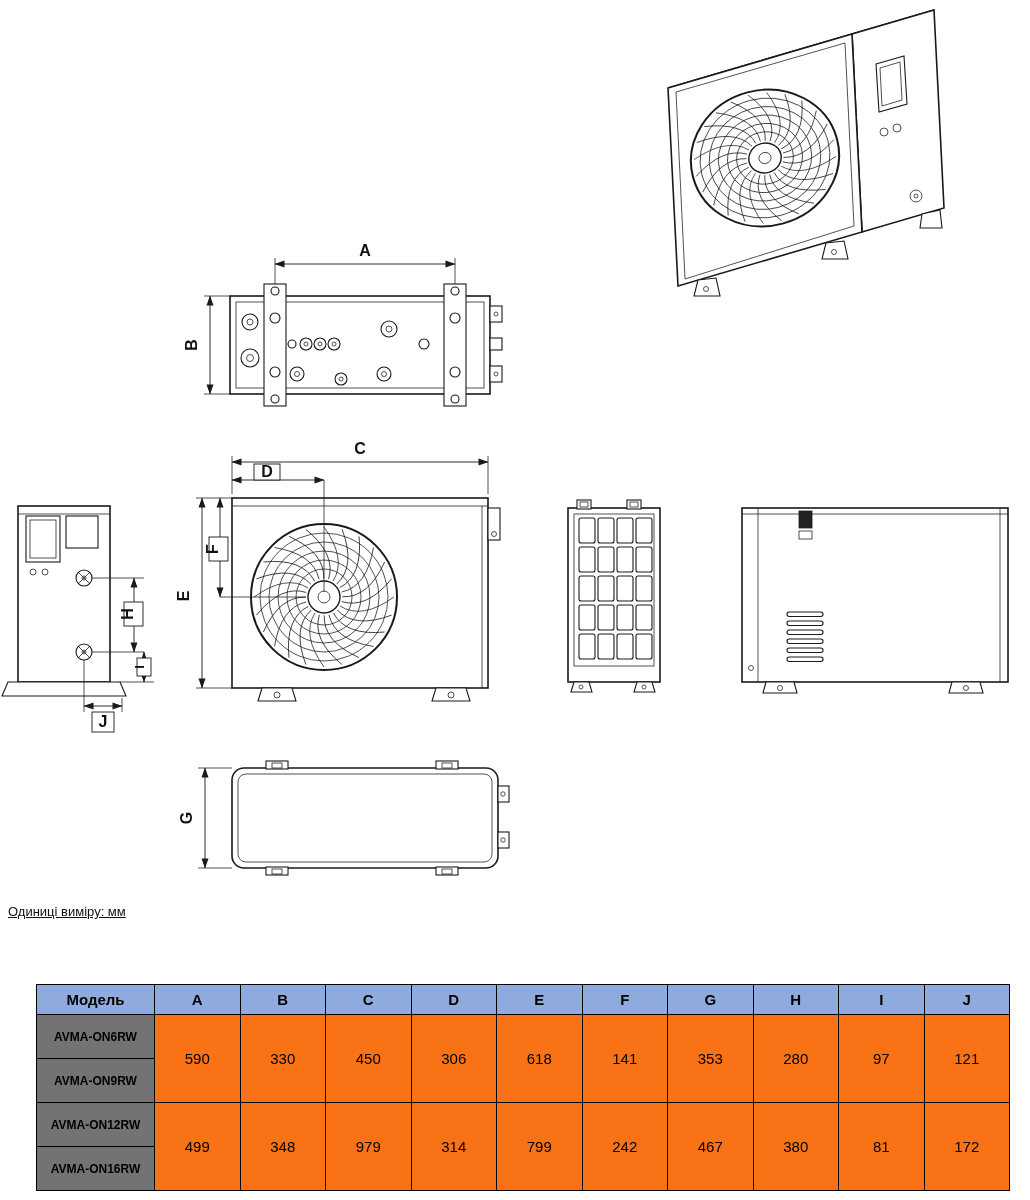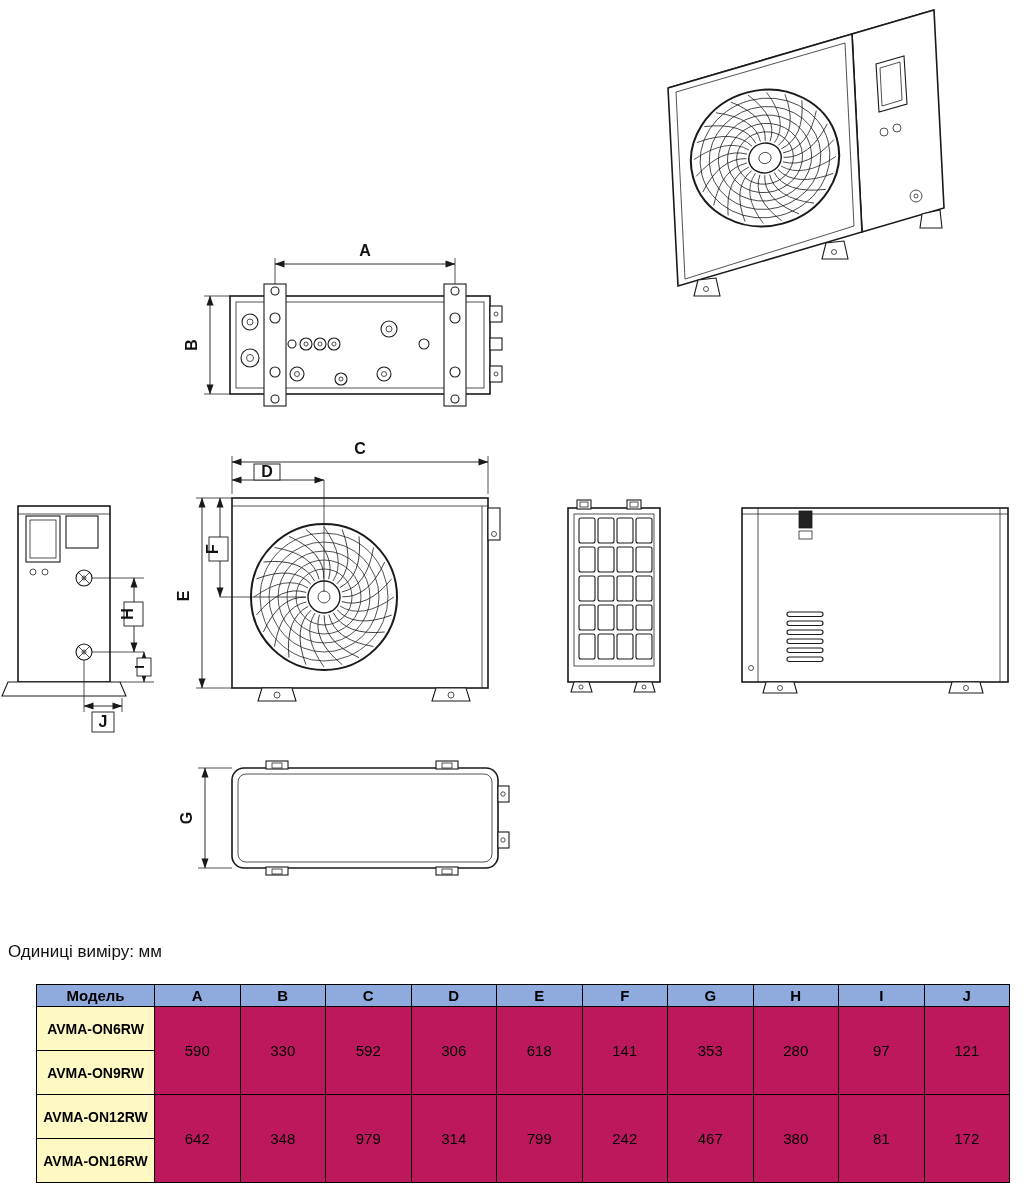--- a/index.html
+++ b/index.html
@@ -7,27 +7,27 @@
   .page { position:relative; width:1030px; height:1200px; background:#fff; overflow:hidden; }
 
   svg .outline { fill:#ffffff; stroke:#1a1a1a; stroke-width:1.6; }
   svg .med     { fill:none;   stroke:#1a1a1a; stroke-width:1.1; }
   svg .thin    { fill:none;   stroke:#1a1a1a; stroke-width:0.75; }
   svg .dim     { fill:none;   stroke:#1a1a1a; stroke-width:0.9; }
   svg .fillw   { fill:#ffffff; stroke:#1a1a1a; }
   svg text.dimlabel { font-family:"Liberation Sans",sans-serif; font-size:16px; font-weight:600; fill:#111; }
   svg .labelbox { fill:#ffffff; stroke:#1a1a1a; stroke-width:0.9; }
 
-  .units { position:absolute; left:8px; top:942px; font-size:17px; color:#111; }
+  .units { position:absolute; left:8px; top:904px; font-size:13px; color:#111;text-decoration:underline; }
 
   table.dims { position:absolute; left:36px; top:984px; width:974px; border-collapse:collapse; table-layout:fixed; }
   table.dims th, table.dims td { border:1px solid #000; text-align:center; vertical-align:middle; color:#000; }
-  table.dims thead th { background:#8faadc; height:22px; font-size:15px; font-weight:bold; }
-  table.dims tbody th.model { height:44px; font-size:14px; font-weight:bold; background:#fef9c3; }
-  table.dims tbody td.val { font-size:15px; font-weight:400; background:#be185d; }
+  table.dims thead th { background:#8faadc; height:30px; font-size:15px; font-weight:bold; }
+  table.dims tbody th.model { height:44px; font-size:12px; font-weight:bold; background:#737373; }
+  table.dims tbody td.val { font-size:15px; font-weight:400; background:#f97316; }
 </style>
 </head>
 <body>
 
 <div class="page">
 
 <svg width="1030" height="938" viewBox="0 0 1030 938">
   <defs>
     <marker id="mE" markerWidth="11" markerHeight="8" refX="10" refY="4" orient="auto" markerUnits="userSpaceOnUse">
       <path d="M0.5,0.5 L10.5,4 L0.5,7.5 Z" fill="#1a1a1a"></path>
@@ -334,35 +334,35 @@
       <th>H</th>
       <th>I</th>
       <th>J</th>
     </tr>
   </thead>
   <tbody>
     <tr>
       <th class="model">AVMA-ON6RW</th>
       <td class="val" rowspan="2">590</td>
       <td class="val" rowspan="2">330</td>
-      <td class="val" rowspan="2">592</td>
+      <td class="val" rowspan="2">450</td>
       <td class="val" rowspan="2">306</td>
       <td class="val" rowspan="2">618</td>
       <td class="val" rowspan="2">141</td>
       <td class="val" rowspan="2">353</td>
       <td class="val" rowspan="2">280</td>
       <td class="val" rowspan="2">97</td>
       <td class="val" rowspan="2">121</td>
     </tr>
     <tr>
       <th class="model">AVMA-ON9RW</th>
     </tr>
     <tr>
       <th class="model">AVMA-ON12RW</th>
-      <td class="val" rowspan="2">642</td>
+      <td class="val" rowspan="2">499</td>
       <td class="val" rowspan="2">348</td>
       <td class="val" rowspan="2">979</td>
       <td class="val" rowspan="2">314</td>
       <td class="val" rowspan="2">799</td>
       <td class="val" rowspan="2">242</td>
       <td class="val" rowspan="2">467</td>
       <td class="val" rowspan="2">380</td>
       <td class="val" rowspan="2">81</td>
       <td class="val" rowspan="2">172</td>
     </tr>

